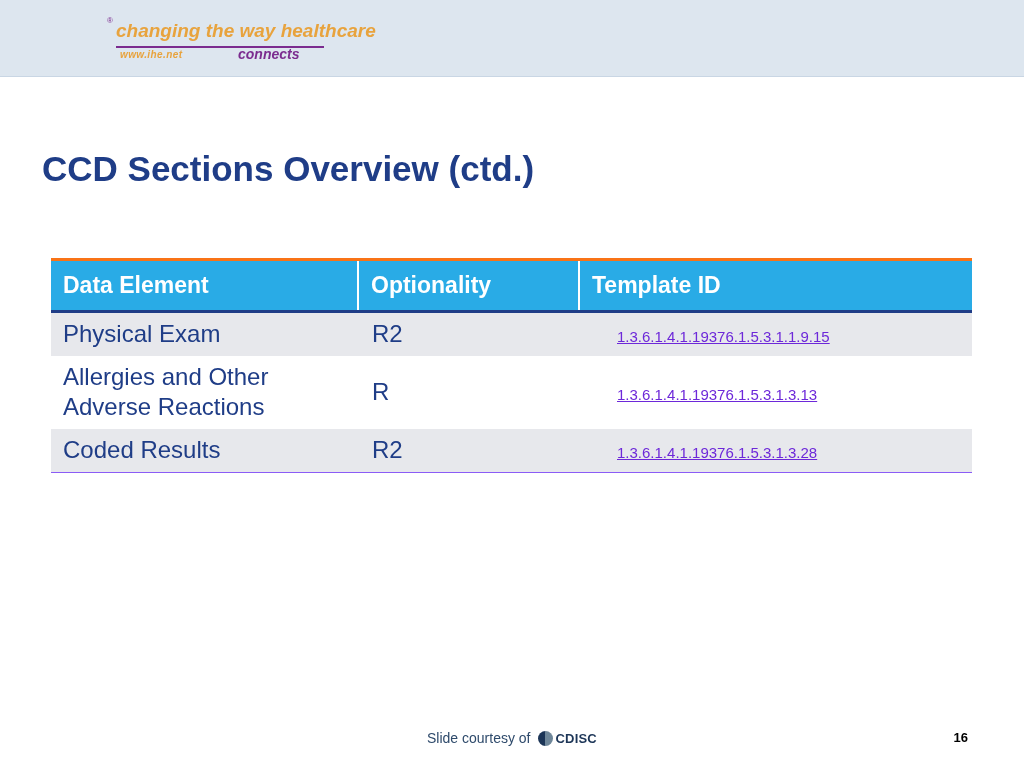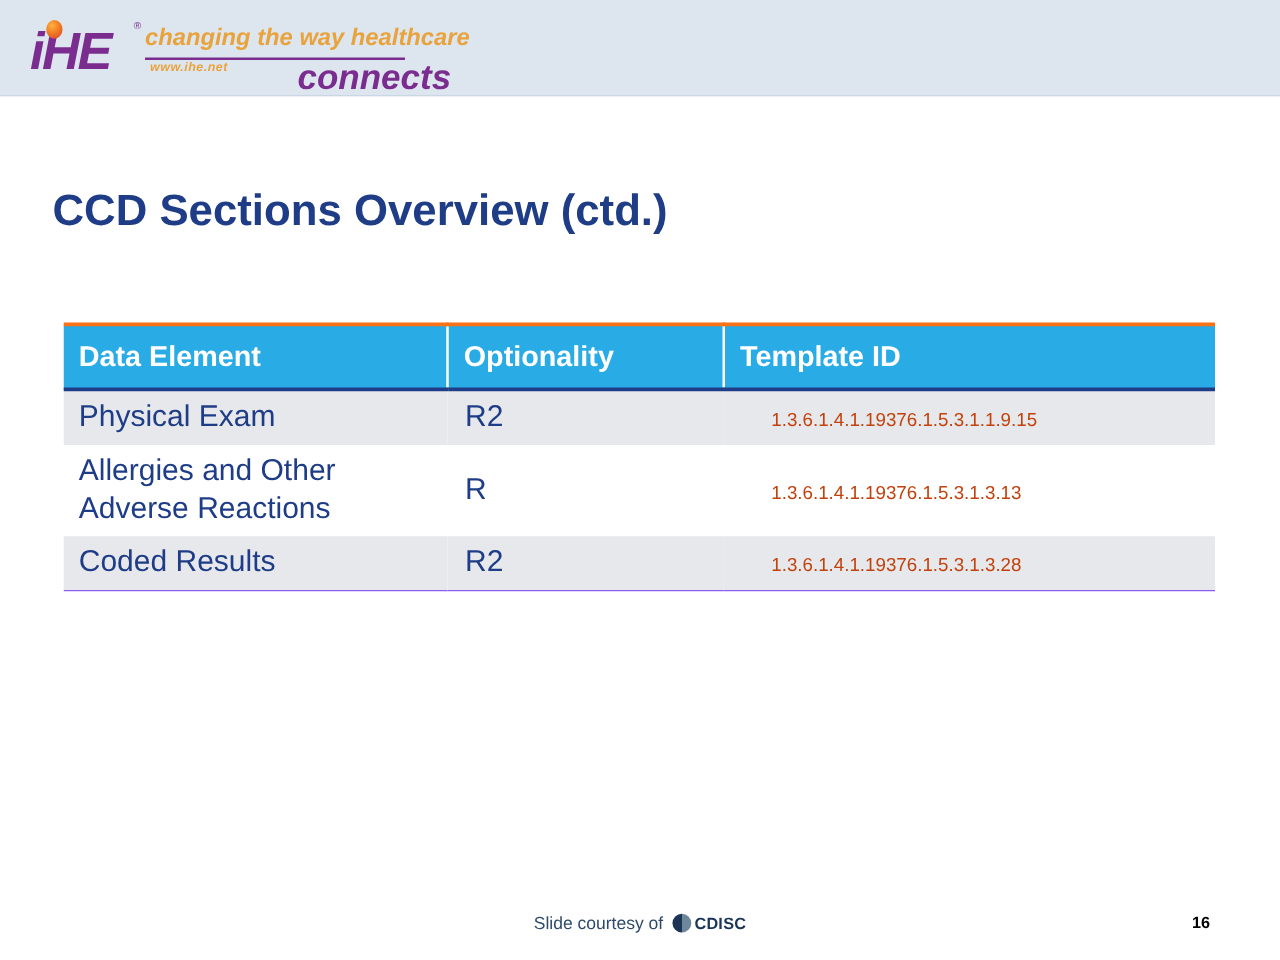--- a/index.html
+++ b/index.html
@@ -94,21 +94,21 @@
     font-size: 10px;
     color: #e8a33d;
     letter-spacing: 0.4px;
   }
   #ihe-tag2 {
     position: absolute;
     left: 214px;
     top: 38px;
     font-style: italic;
     font-weight: bold;
-    font-size: 28px;
+    font-size: 14px;
     color: #7b2c8f;
     white-space: nowrap;
   }
 
   
   #profile-label {
     position: absolute;
     right: 64px;
     top: 22px;
     font-size: 25px;
@@ -187,21 +187,22 @@
   }
   #ccd-table tbody td.cell-optionality {
     font-size: 24px;
     padding-left: 14px;
   }
   #ccd-table tbody td.cell-template {
     padding-left: 38px;
   }
   .template-link {
     font-size: 15px;
-    color: #c2410c;
+    color: #6d28d9;
+    text-decoration: underline;
     white-space: nowrap;
     margin-top: 16px;
   }
 
   
   #footer-credit {
     position: absolute;
     left: 0;
     top: 730px;
     width: 1024px;
@@ -241,24 +242,20 @@
     font-weight: bold;
     color: #000000;
   }
 </style>
 </head>
 <body>
 
 <div id="header-band">
 
   <div id="ihe-logo">
-    <div id="ihe-mark">
-      <span class="ihe-letters">iHE</span>
-      <span id="ihe-dot"></span>
-    </div>
     <span id="ihe-reg">®</span>
     <span id="ihe-tag1">changing the way healthcare</span>
     <div id="ihe-rule"></div>
     <span id="ihe-url">www.ihe.net</span>
     <span id="ihe-tag2">connects</span>
   </div>
 
 </div>
 
 <h1 id="slide-title">CCD Sections Overview (ctd.)</h1>

